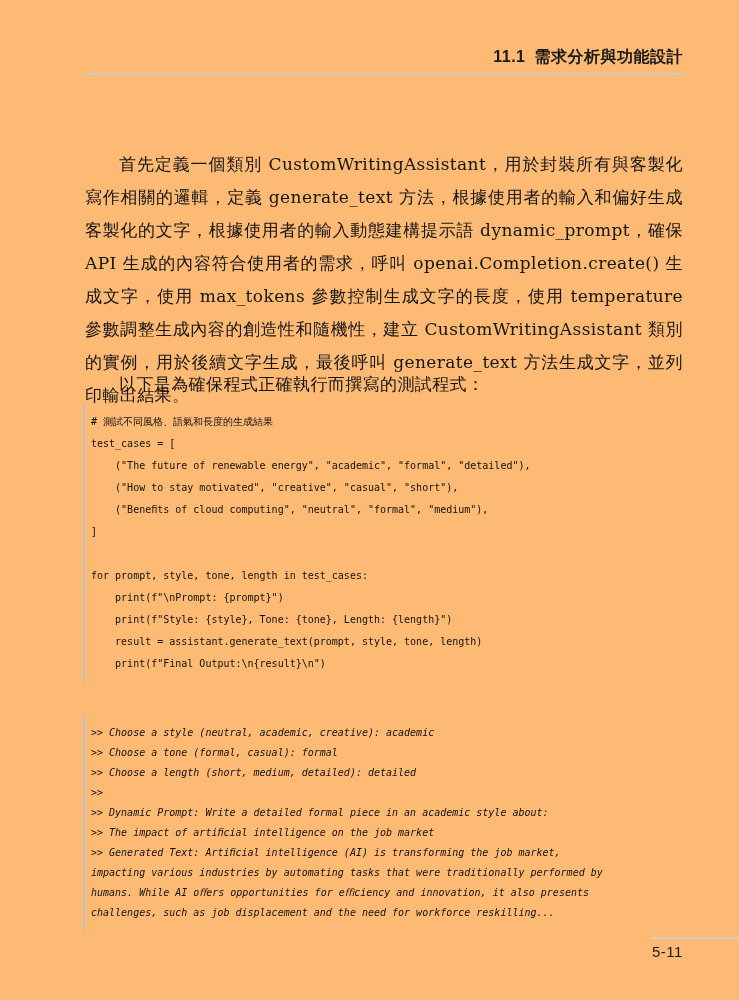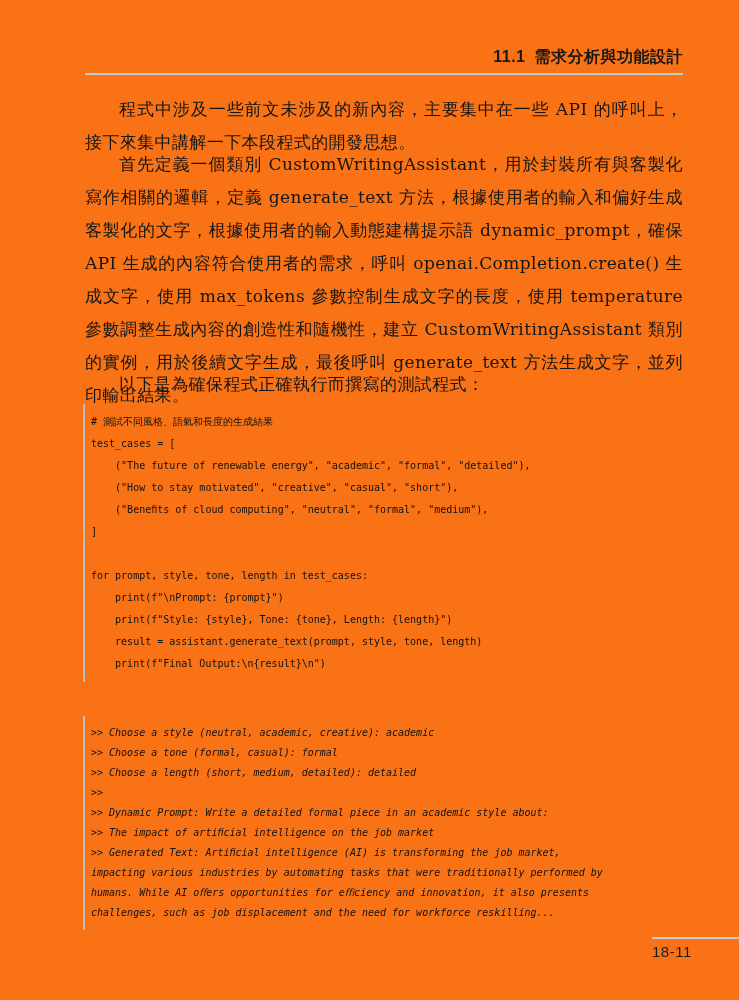--- a/index.html
+++ b/index.html
@@ -1,21 +1,21 @@
 <!DOCTYPE html>
 <html><head>
 <meta charset="utf-8">
 <style>
   html, body { margin: 0; padding: 0; background: #e8e8e8; }
   .page {
     position: relative;
     width: 739px;
     height: 1000px;
     margin: 0 auto;
-    background: #f97316;
+    background: #fdba74;
     overflow: hidden;
     color: #1a1a1a;
   }
   
   .running-header {
     position: absolute;
     left: 85px;
     width: 598px;
     top: 47px;
     text-align: right;
@@ -94,21 +94,20 @@
 </head>
 <body>
 
 <div class="page">
 
   <div class="running-header">
     <span class="sec-num">11.1</span><span>需求分析與功能設計</span>
   </div>
   <div class="header-rule"></div>
 
-  <p class="body-para para-1">程式中涉及一些前文未涉及的新內容，主要集中在一些 API 的呼叫上，接下來集中講解一下本段程式的開發思想。</p>
 
   <p class="body-para para-2">首先定義一個類別 CustomWritingAssistant，用於封裝所有與客製化寫作相關的邏輯，定義 generate_text 方法，根據使用者的輸入和偏好生成客製化的文字，根據使用者的輸入動態建構提示語 dynamic_prompt，確保 API 生成的內容符合使用者的需求，呼叫 openai.Completion.create() 生成文字，使用 max_tokens 參數控制生成文字的長度，使用 temperature 參數調整生成內容的創造性和隨機性，建立 CustomWritingAssistant 類別的實例，用於後續文字生成，最後呼叫 generate_text 方法生成文字，並列印輸出結果。</p>
 
   <p class="body-para para-3">以下是為確保程式正確執行而撰寫的測試程式：</p>
 
   <div class="code-block code-1">
     <pre># 測試不同風格、語氣和長度的生成結果
 test_cases = [
     ("The future of renewable energy", "academic", "formal", "detailed"),
     ("How to stay motivated", "creative", "casual", "short"),
@@ -130,15 +129,15 @@
 &gt;&gt;
 &gt;&gt; Dynamic Prompt: Write a detailed formal piece in an academic style about:
 &gt;&gt; The impact of artiﬁcial intelligence on the job market
 &gt;&gt; Generated Text: Artiﬁcial intelligence (AI) is transforming the job market,
 impacting various industries by automating tasks that were traditionally performed by
 humans. While AI oﬀers opportunities for eﬃciency and innovation, it also presents
 challenges, such as job displacement and the need for workforce reskilling...</pre>
   </div>
 
   <div class="footer-rule"></div>
-  <div class="page-number">18-11</div>
+  <div class="page-number">5-11</div>
 
 </div>
 
 </body></html>

